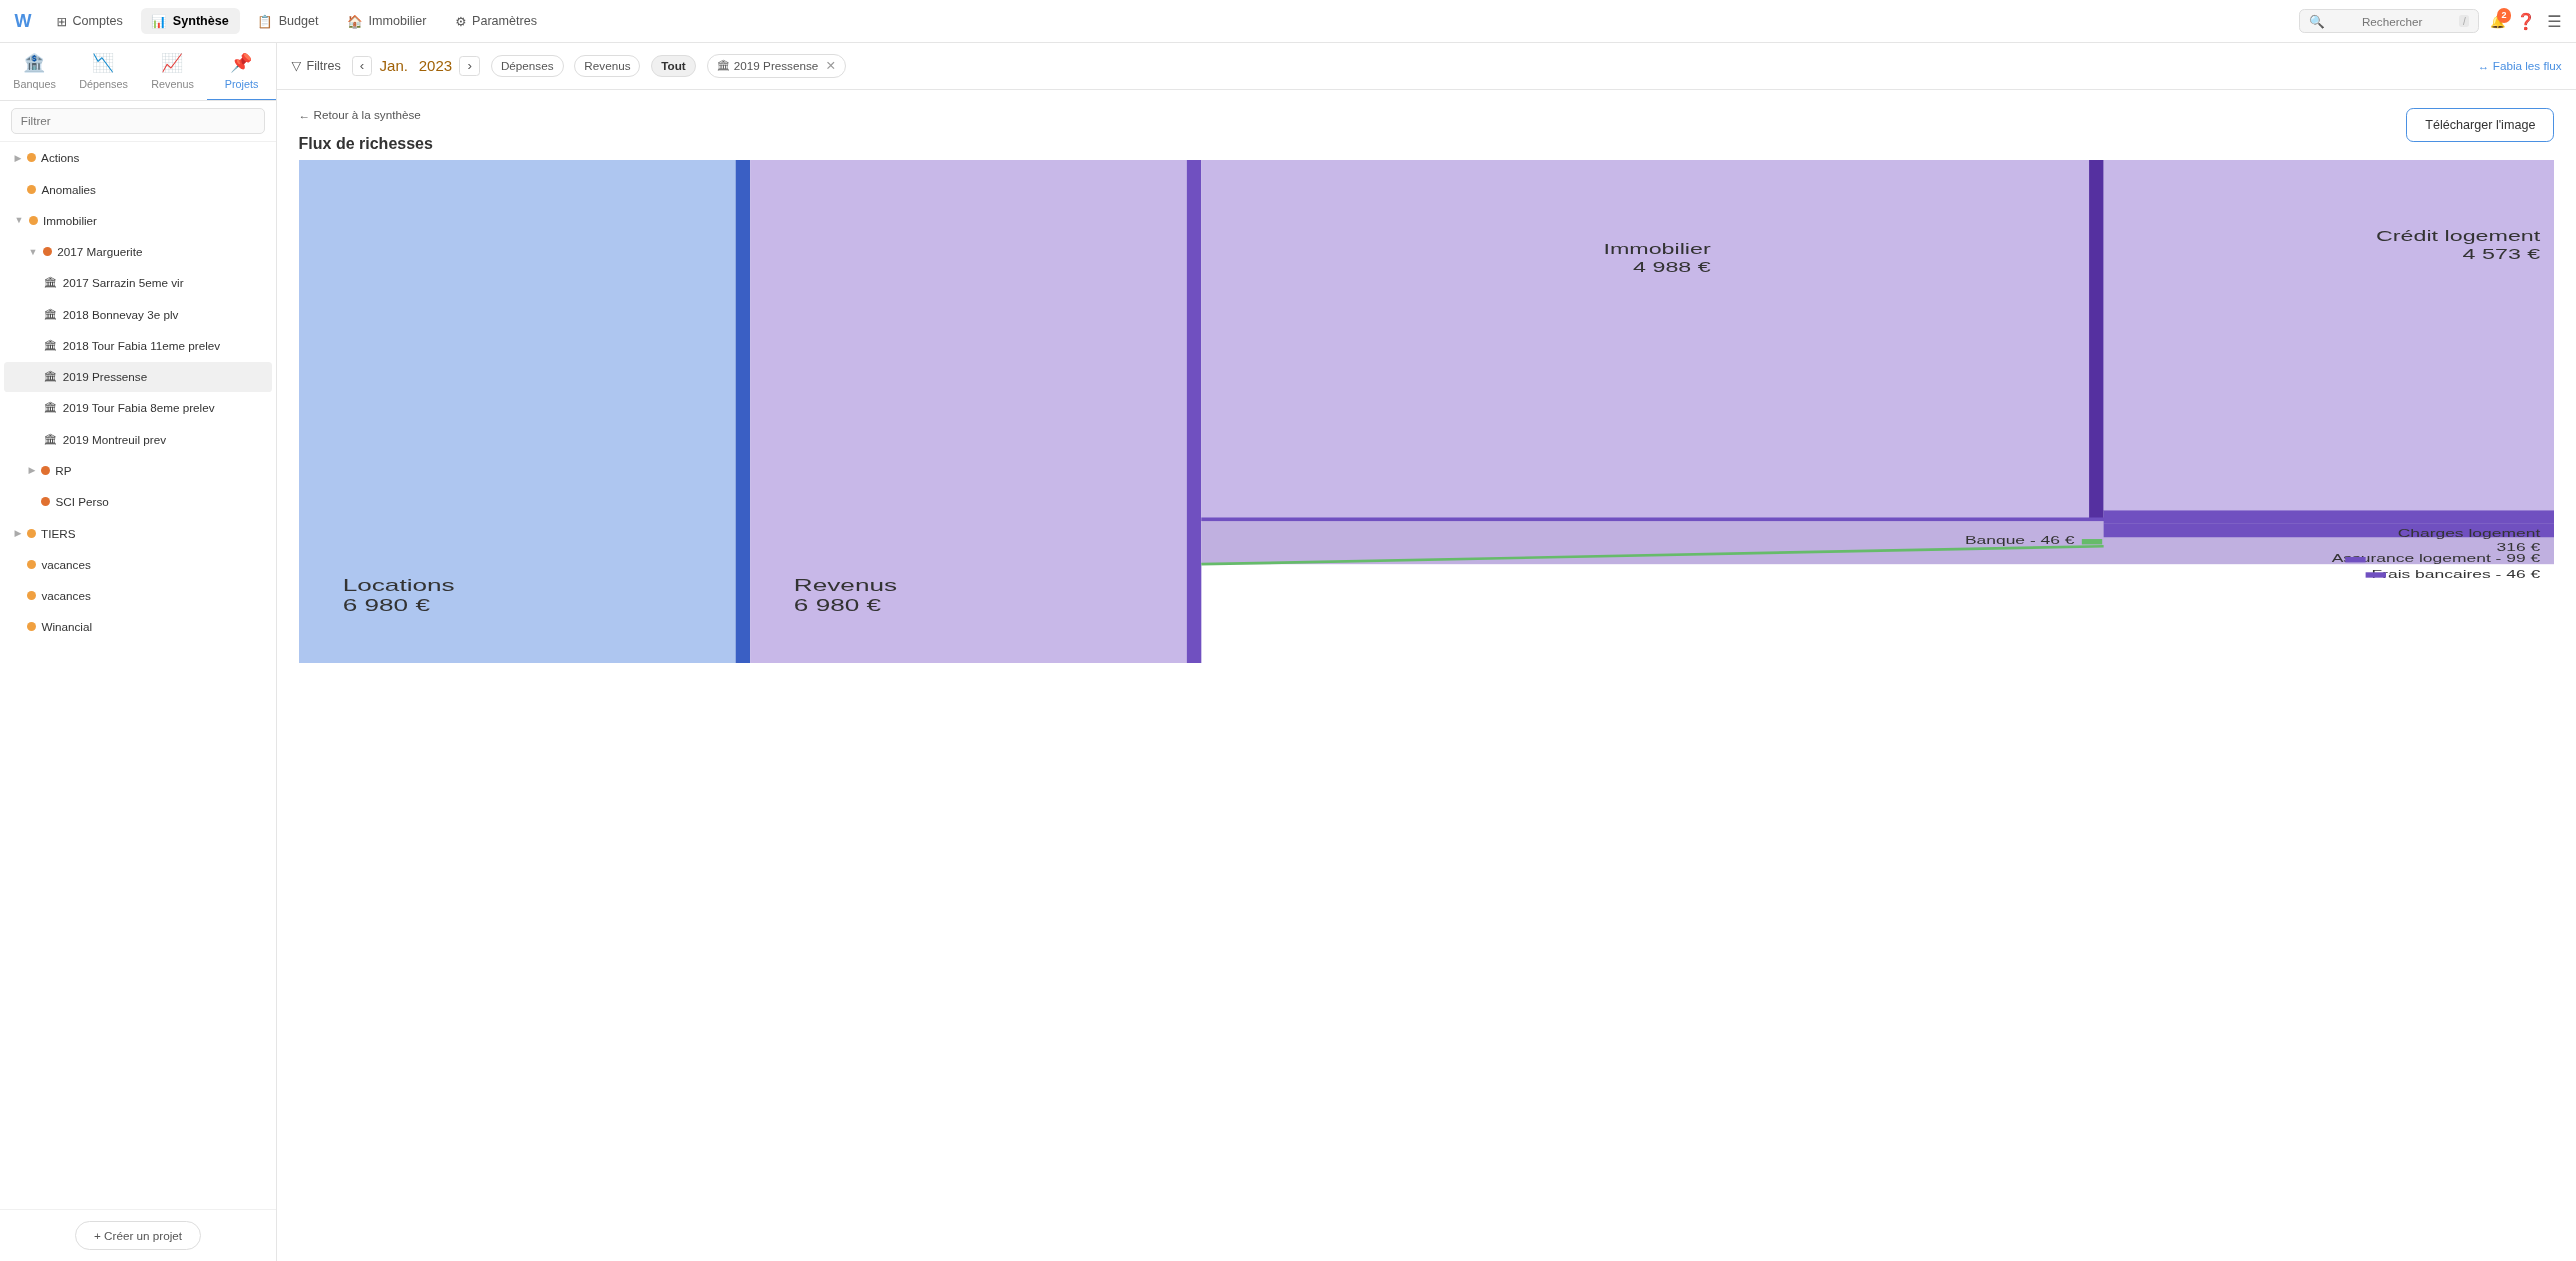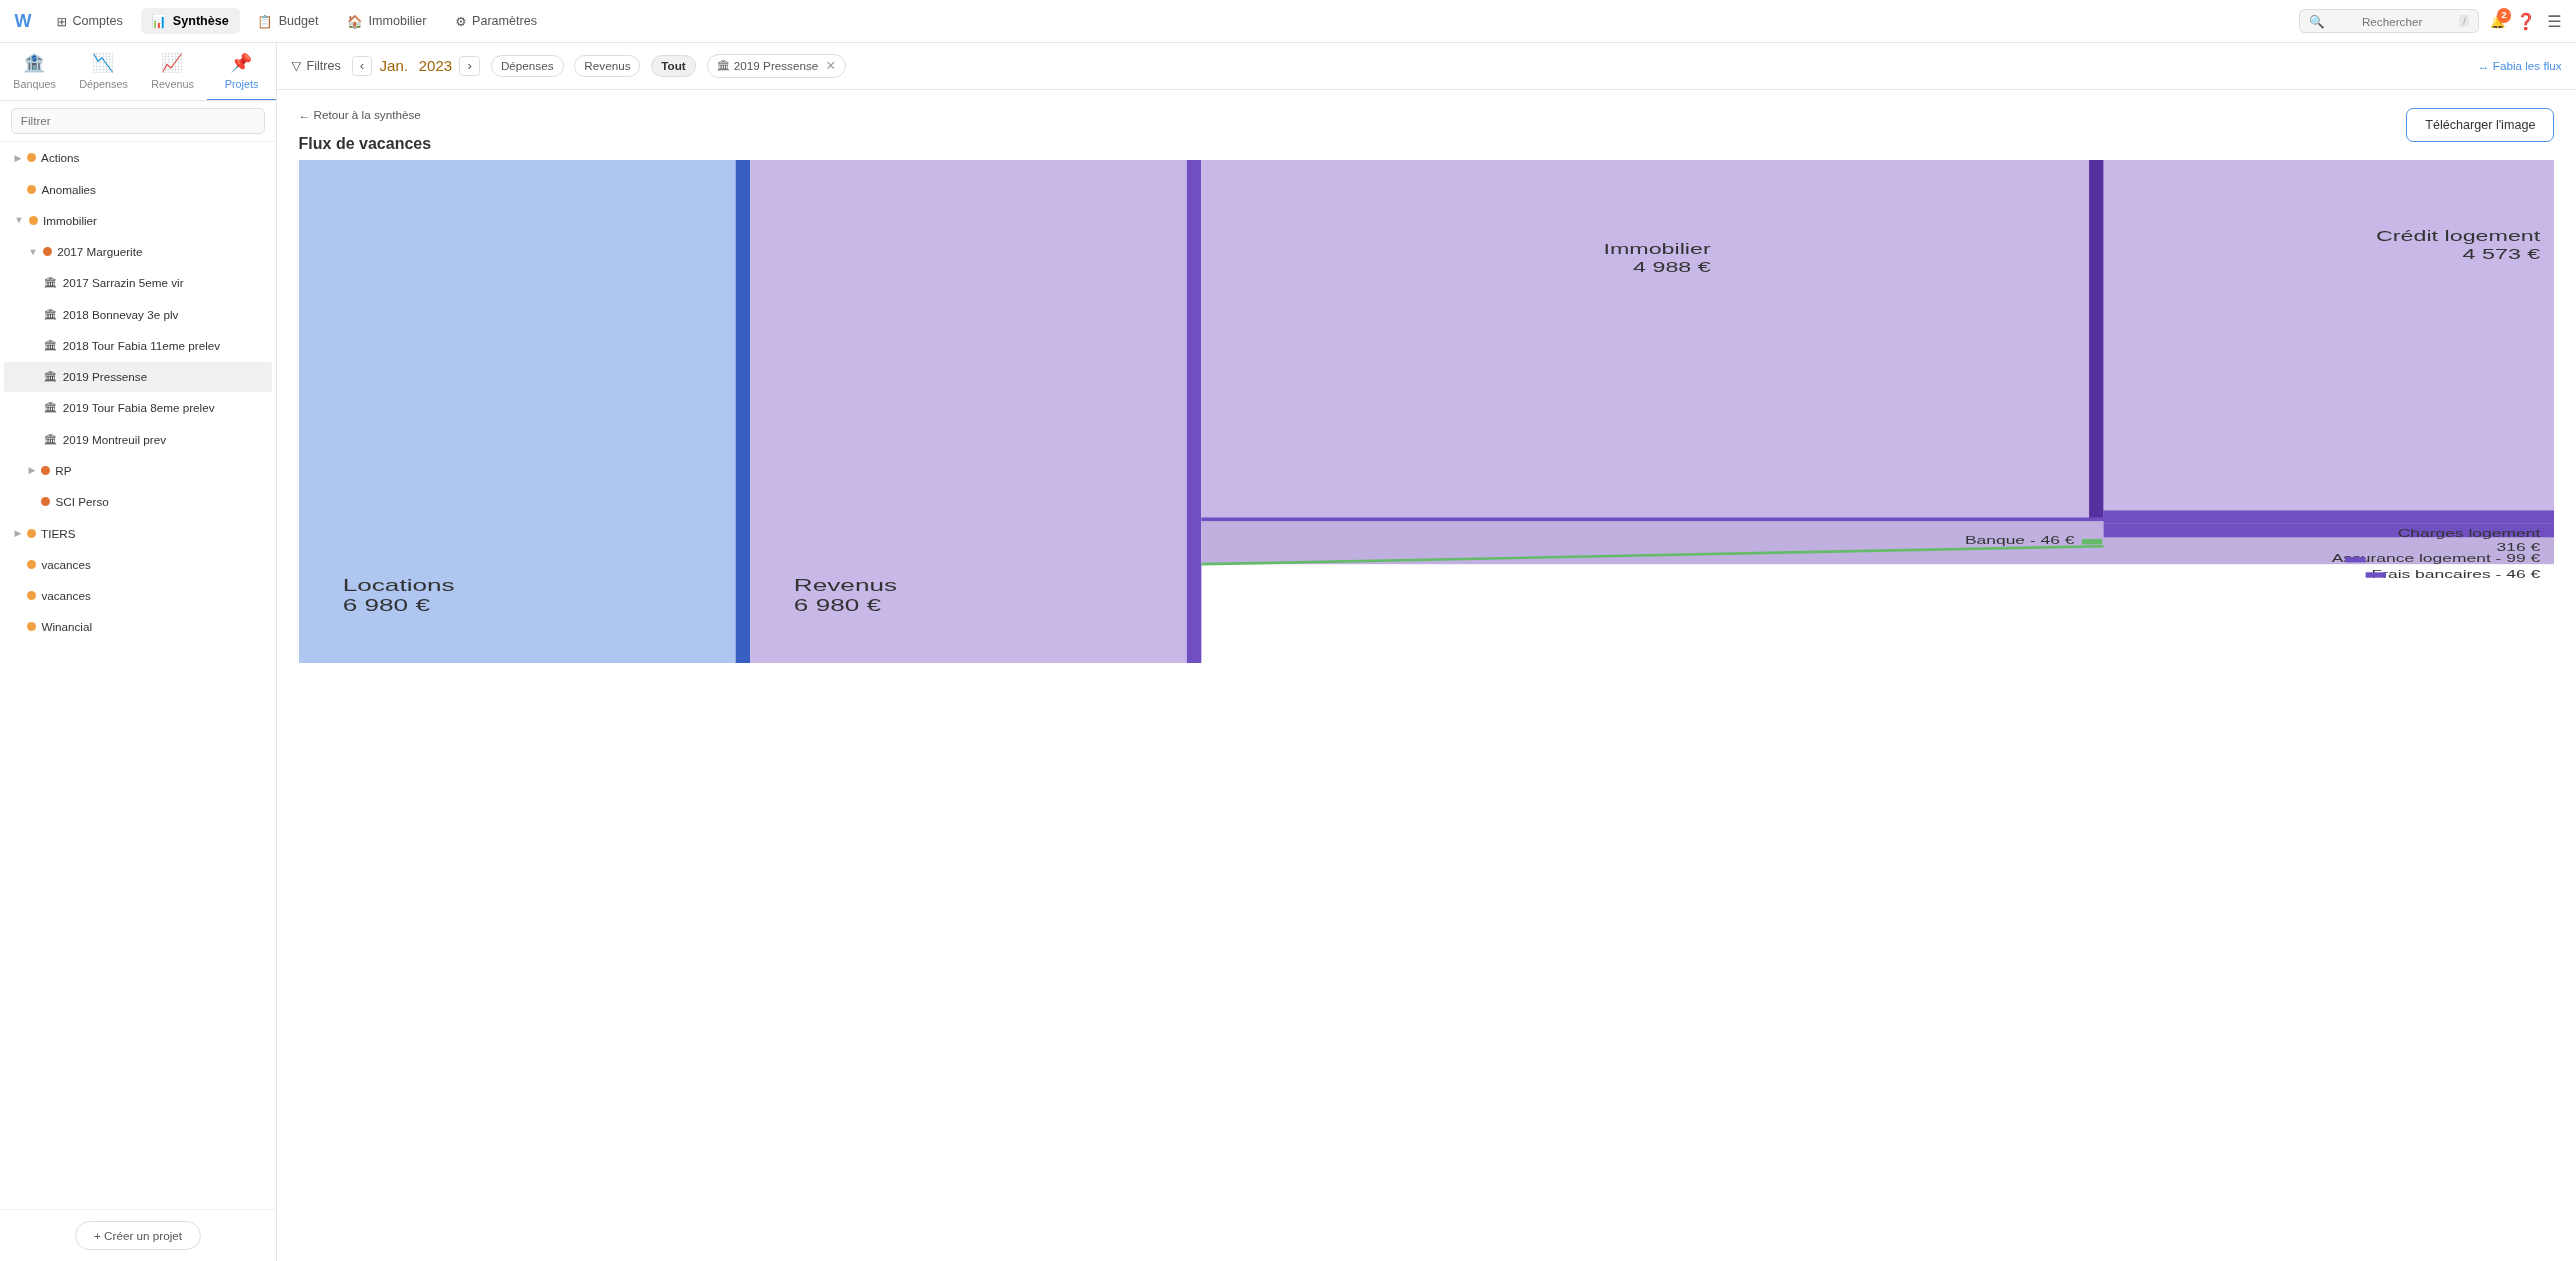--- a/index.html
+++ b/index.html
@@ -320,21 +320,21 @@
 
     <div class="page-content">
       <div class="back-link">
         <span>← Retour à la synthèse</span>
       </div>
 
       <button class="download-btn">
         <span>Télécharger l'image</span>
       </button>
 
-      <h1 class="page-title">Flux de vacances</h1>
+      <h1 class="page-title">Flux de richesses</h1>
 
       <div class="sankey-container">
         <svg class="sankey-svg" viewBox="0 0 1550 560" preserveAspectRatio="none" style="font-size:14px">
 
           <rect x="0" y="0" width="300" height="560" fill="#aec6f0"></rect>
 
           <rect x="300" y="0" width="10" height="560" fill="#3a5fc4"></rect>
 
           <rect x="310" y="0" width="300" height="560" fill="#c8b8e8"></rect>
 

